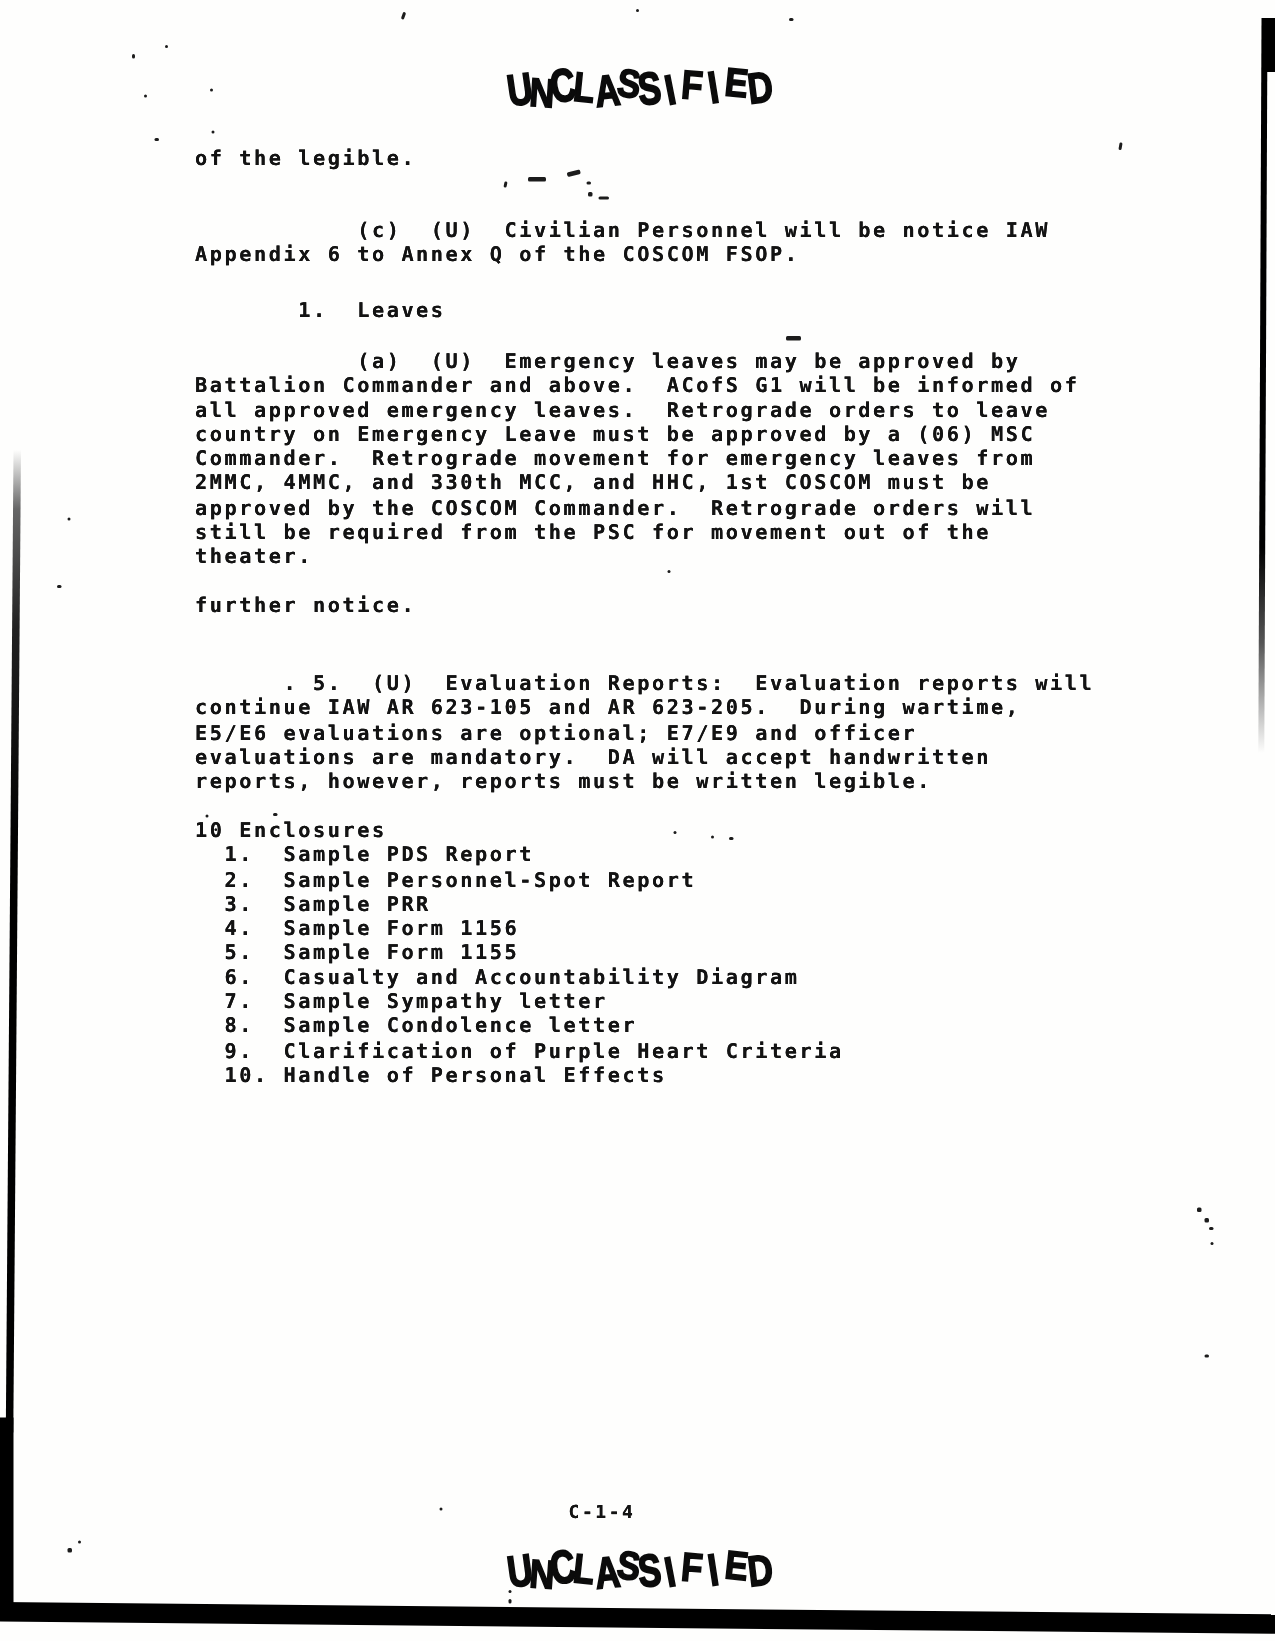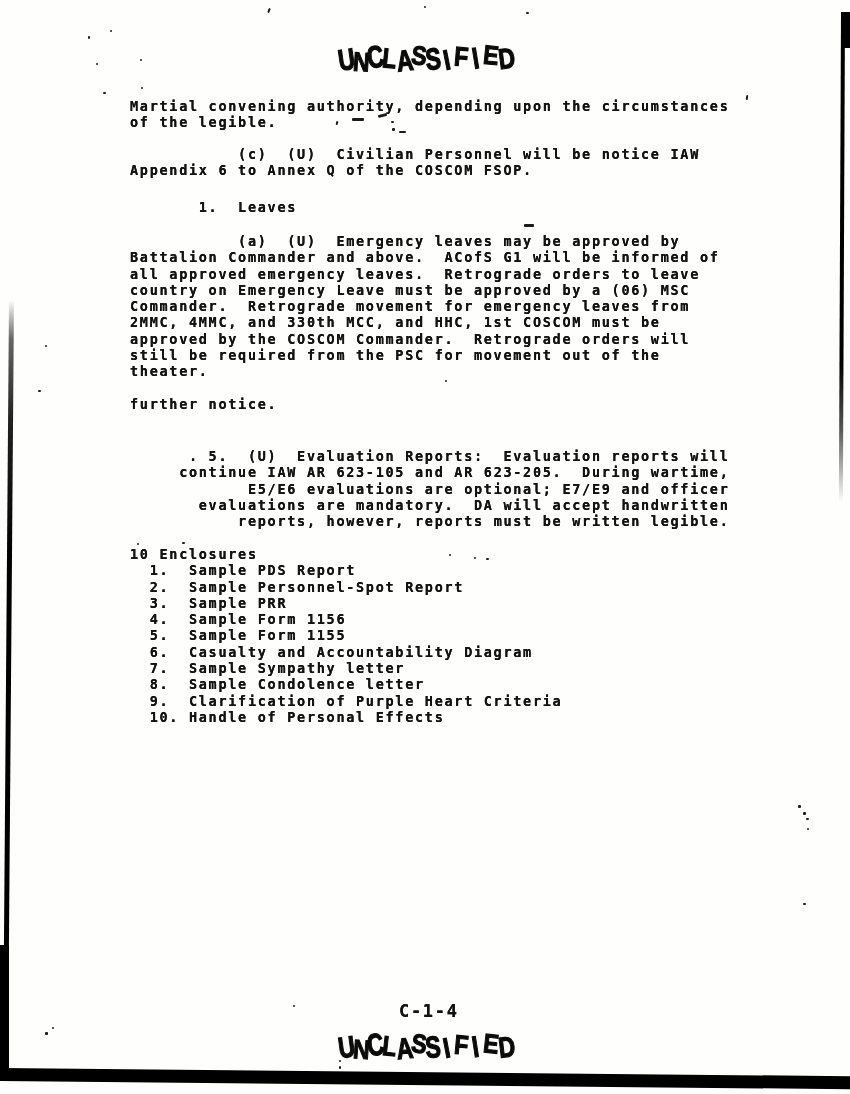--- a/index.html
+++ b/index.html
@@ -15,25 +15,25 @@
     font-size:13.5px; font-weight:bold; line-height:16.3px;
     letter-spacing:1.7px; white-space:pre; color:#131313;
     text-shadow:0 0 0.4px #131313;
   }
   .line { height:16.3px; }
   .b-intro  { top:98px; }
   .b-parac  { top:146px; }
   .b-head4  { top:199px; }
   .b-paraa  { top:233px; }
   .b-parab  { top:396px; }
-  .b-para5  { top:448px;text-align:right; }
+  .b-para5  { top:448px; }
   .b-encl   { top:546px; }
   .pagenum {
-    position:absolute; left:399px; top:1001px;
-    font-size:17px; font-weight:bold; letter-spacing:1.7px;
+    position:absolute; left:379px; top:1001px;
+    font-size:12px; font-weight:bold; letter-spacing:1.7px;
     white-space:pre; color:#131313; text-shadow:0 0 0.4px #131313;
   }
   
   .stamp {
     position:absolute; display:flex; align-items:center;
     font-family:"Liberation Sans","DejaVu Sans",sans-serif;
     font-weight:bold; color:#0b0b0b; pointer-events:none;
   }
   .stamp-top    { left:337px; top:42px;  transform:rotate(-1.2deg); }
   .stamp-bottom { left:337px; top:1030px; transform:rotate(-0.8deg); }
@@ -74,21 +74,21 @@
       <span class="stamp-letter" style="transform: rotate(-5deg) translateY(3px) scale(0.82, 1.04);">A</span>
       <span class="stamp-letter" style="transform: rotate(8deg) translateY(-2px) scale(0.82, 0.94);">S</span>
       <span class="stamp-letter" style="transform: rotate(-4deg) translateY(2px) scale(0.82, 1.08);">S</span>
       <span class="stamp-letter" style="transform: rotate(-10deg) translateY(3px) scale(0.82, 1);">I</span>
       <span class="stamp-letter" style="transform: rotate(6deg) translateY(0px) scale(0.82, 0.96);">F</span>
       <span class="stamp-letter" style="transform: rotate(-8deg) translateY(2px) scale(0.82, 1.06);">I</span>
       <span class="stamp-letter" style="transform: rotate(7deg) translateY(-1px) scale(0.82, 0.95);">E</span>
       <span class="stamp-letter" style="transform: rotate(-6deg) translateY(3px) scale(0.82, 1.02);">D</span>
     </div>
 
-  <div class="block b-intro"><div class="line">Martial convening authority, depending upon the circumstances</div><div class="line">of the legible.</div></div>
+  <div class="block b-intro"><div class="line">of the legible.</div></div>
 
   <div class="block b-parac"><div class="line">           (c)  (U)  Civilian Personnel will be notice IAW</div><div class="line">Appendix 6 to Annex Q of the COSCOM FSOP.</div></div>
 
   <div class="block b-head4"><div class="line">       1.  Leaves</div></div>
 
   <div class="block b-paraa"><div class="line">           (a)  (U)  Emergency leaves may be approved by</div><div class="line">Battalion Commander and above.  ACofS G1 will be informed of</div><div class="line">all approved emergency leaves.  Retrograde orders to leave</div><div class="line">country on Emergency Leave must be approved by a (06) MSC</div><div class="line">Commander.  Retrograde movement for emergency leaves from</div><div class="line">2MMC, 4MMC, and 330th MCC, and HHC, 1st COSCOM must be</div><div class="line">approved by the COSCOM Commander.  Retrograde orders will</div><div class="line">still be required from the PSC for movement out of the</div><div class="line">theater.</div></div>
 
   <div class="block b-parab"><div class="line">further notice.</div></div>
 
   <div class="block b-para5"><div class="line">      . 5.  (U)  Evaluation Reports:  Evaluation reports will</div><div class="line">continue IAW AR 623-105 and AR 623-205.  During wartime,</div><div class="line">E5/E6 evaluations are optional; E7/E9 and officer</div><div class="line">evaluations are mandatory.  DA will accept handwritten</div><div class="line">reports, however, reports must be written legible.</div></div>

